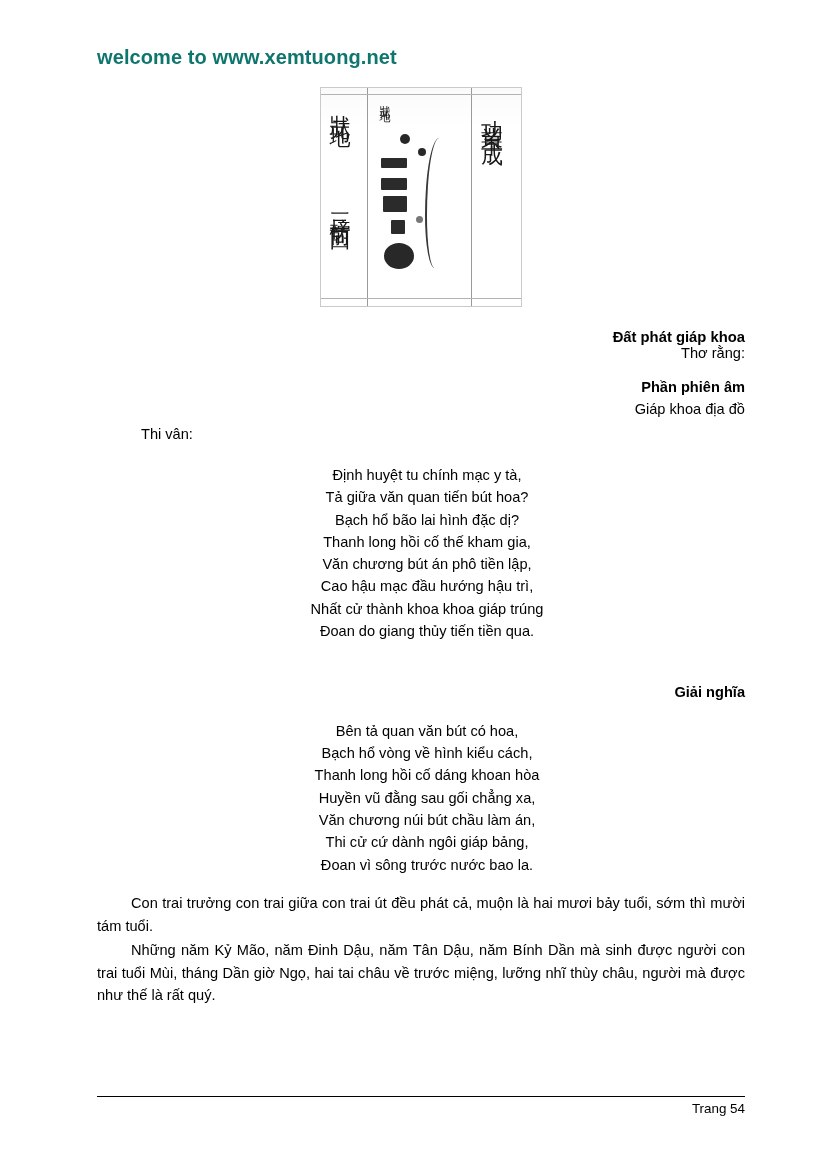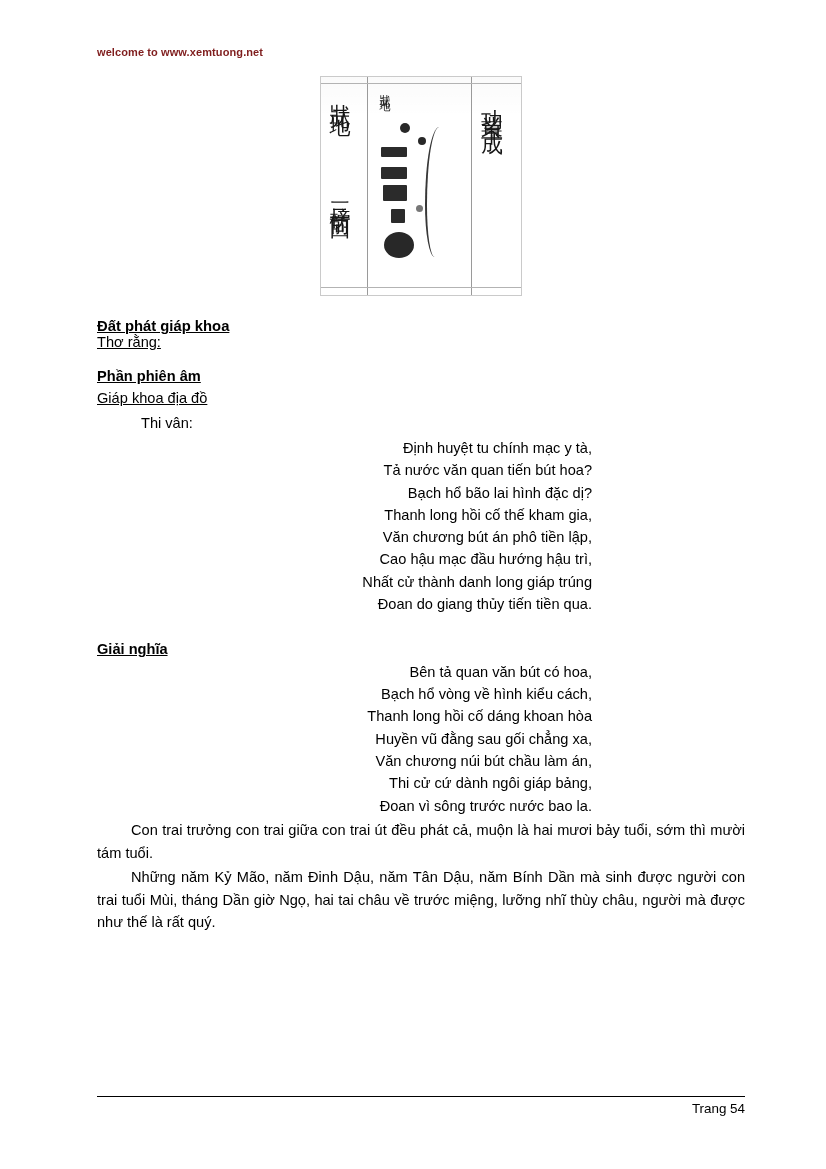--- a/index.html
+++ b/index.html
@@ -21,24 +21,24 @@
   }
   .content {
     position: absolute;
     left: 97px;
     top: 0;
     width: 648px;
     height: 1169px;
   }
   .header-line {
     margin-top: 46px;
-    font-size: 11px;
+    font-size: 20px;
     font-weight: bold;
     letter-spacing: 0.1px;
-    color: #7f1d1d;
+    color: #0f766e;
   }
 
   
   .figure-wrap {
     margin-top: 18px;
     display: flex;
     justify-content: center;
   }
   .figure {
     position: relative;
@@ -95,21 +95,21 @@
     background: #2f2f2f;
     border-radius: 1px;
   }
   .squiggle {
     position: absolute;
     border-left: 2px solid #3a3a3a;
     border-radius: 60% 0 0 40%;
   }
 
   
-  .center { text-align: left; text-decoration: underline; }
+  .center { text-align: right; }
   .bold { font-weight: bold; }
   .t {
     font-size: 14.6px;
     line-height: 21.5px;
   }
   .sec-title {
     margin-top: 22px;
     font-size: 14.8px;
     font-weight: bold;
   }
@@ -123,23 +123,23 @@
     height: 22px;
   }
   .thivan {
     position: absolute;
     left: 44px;
     top: 0;
     font-size: 14.6px;
   }
 
   .verse {
-    margin: 0 auto;
+    margin: 16px auto;
     width: 330px;
-    text-align: right;
+    text-align: center;
     font-size: 14.6px;
     line-height: 22.3px;
     padding-left: 12px;
   }
   .verse div { white-space: pre; }
 
   .para {
     margin-top: 2px;
     font-size: 14.6px;
     line-height: 22.6px;
@@ -203,26 +203,26 @@
 
     <div class="center bold t">Phần phiên âm</div>
     <div class="center t">Giáp khoa địa đồ</div>
 
     <div class="thivan-row">
       <div class="thivan">Thi vân:</div>
     </div>
 
     <div class="verse">
       <div>Định huyệt tu chính mạc y tà,</div>
-      <div>Tả nước văn quan tiến bút hoa?</div>
+      <div>Tả giữa văn quan tiến bút hoa?</div>
       <div>Bạch hổ bão lai hình đặc dị?</div>
       <div>Thanh long hồi cố thế kham gia,</div>
       <div>Văn chương bút án phô tiền lập,</div>
       <div>Cao hậu mạc đầu hướng hậu trì,</div>
-      <div>Nhất cử thành danh long giáp trúng</div>
+      <div>Nhất cử thành khoa khoa giáp trúng</div>
       <div>Đoan do giang thủy tiến tiền qua.</div>
     </div>
 
     <div class="gap-lg"></div>
 
     <div class="center bold t">Giải nghĩa</div>
 
     <div class="verse">
       <div>Bên tả quan văn bút có hoa,</div>
       <div>Bạch hổ vòng về hình kiểu cách,</div>

